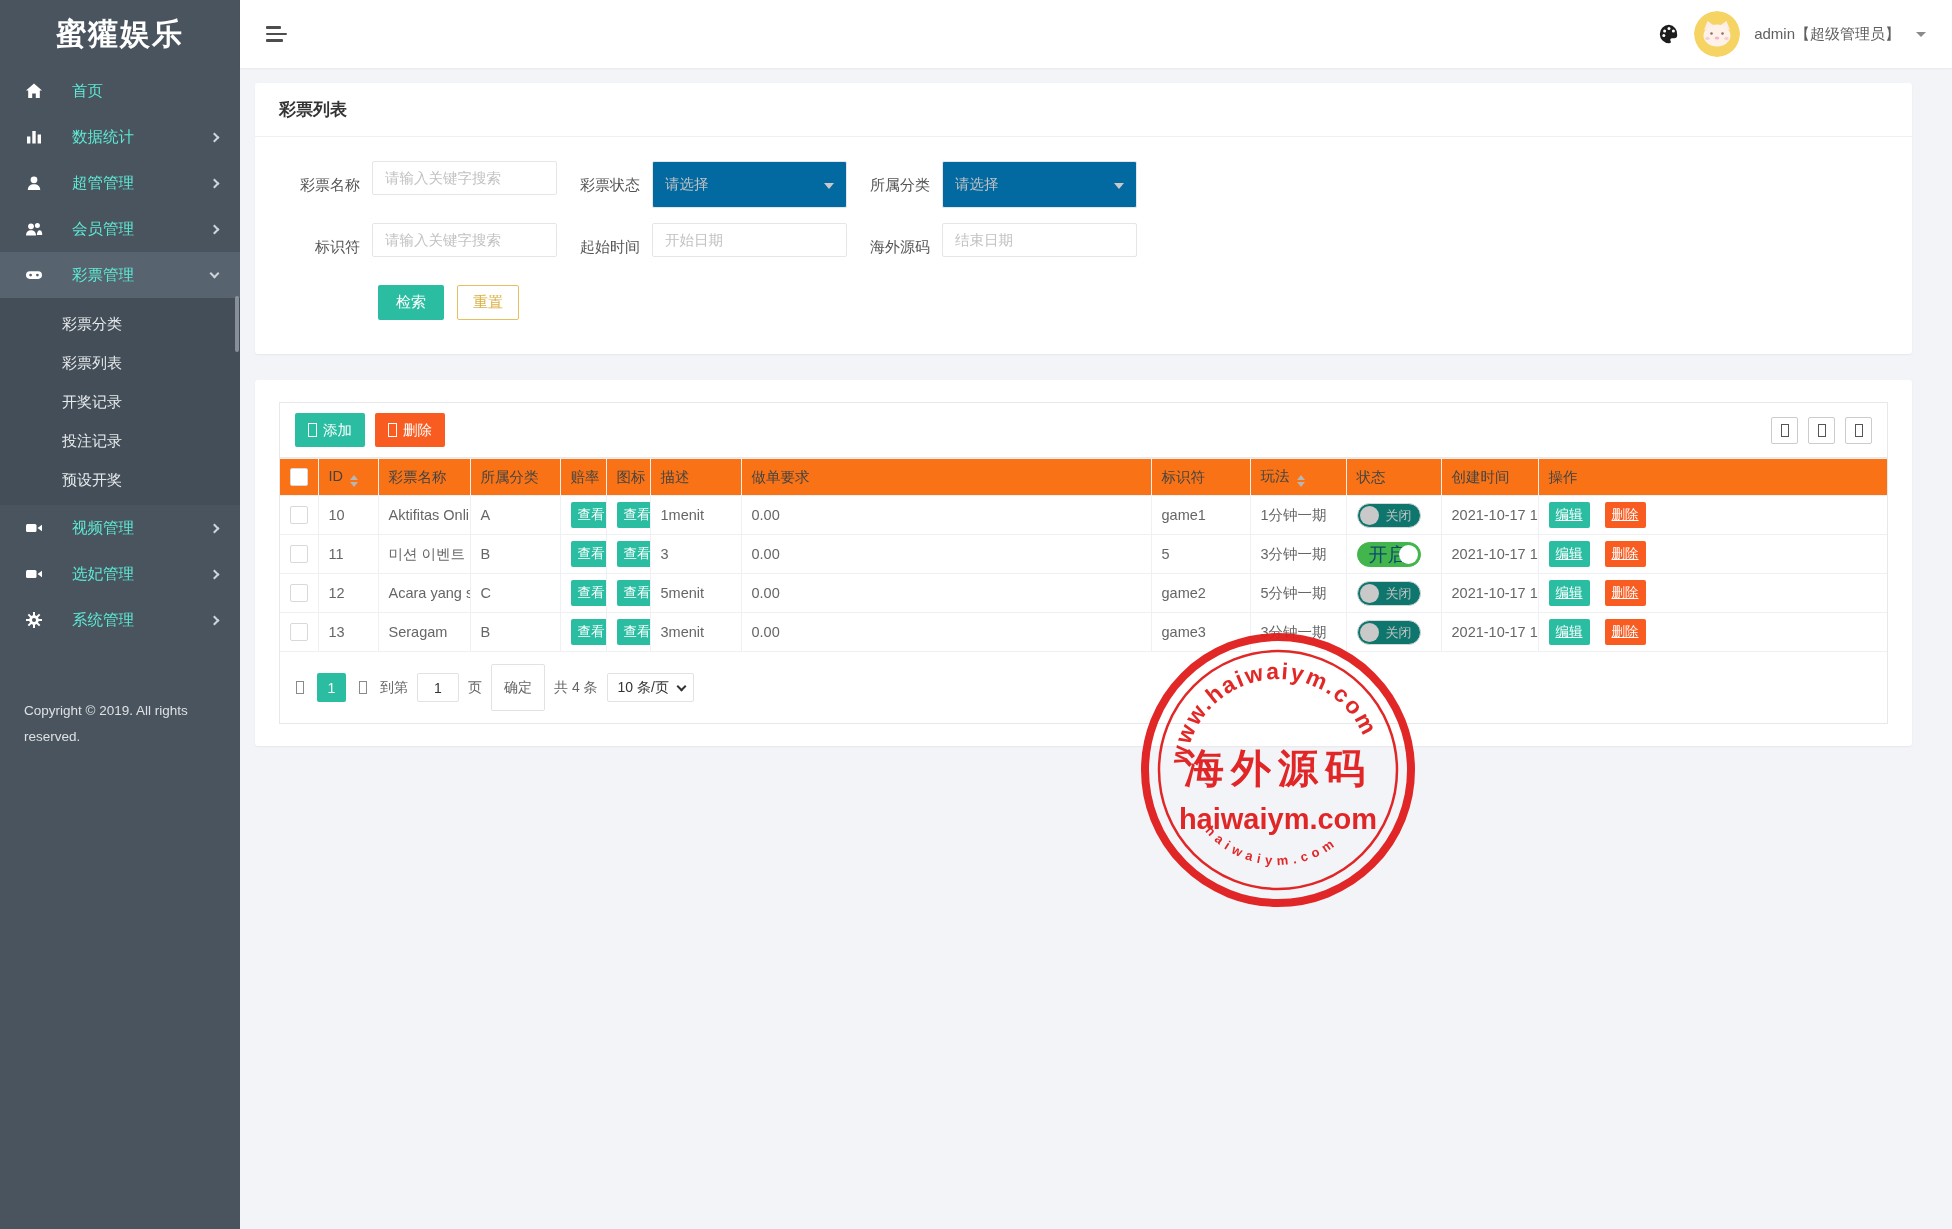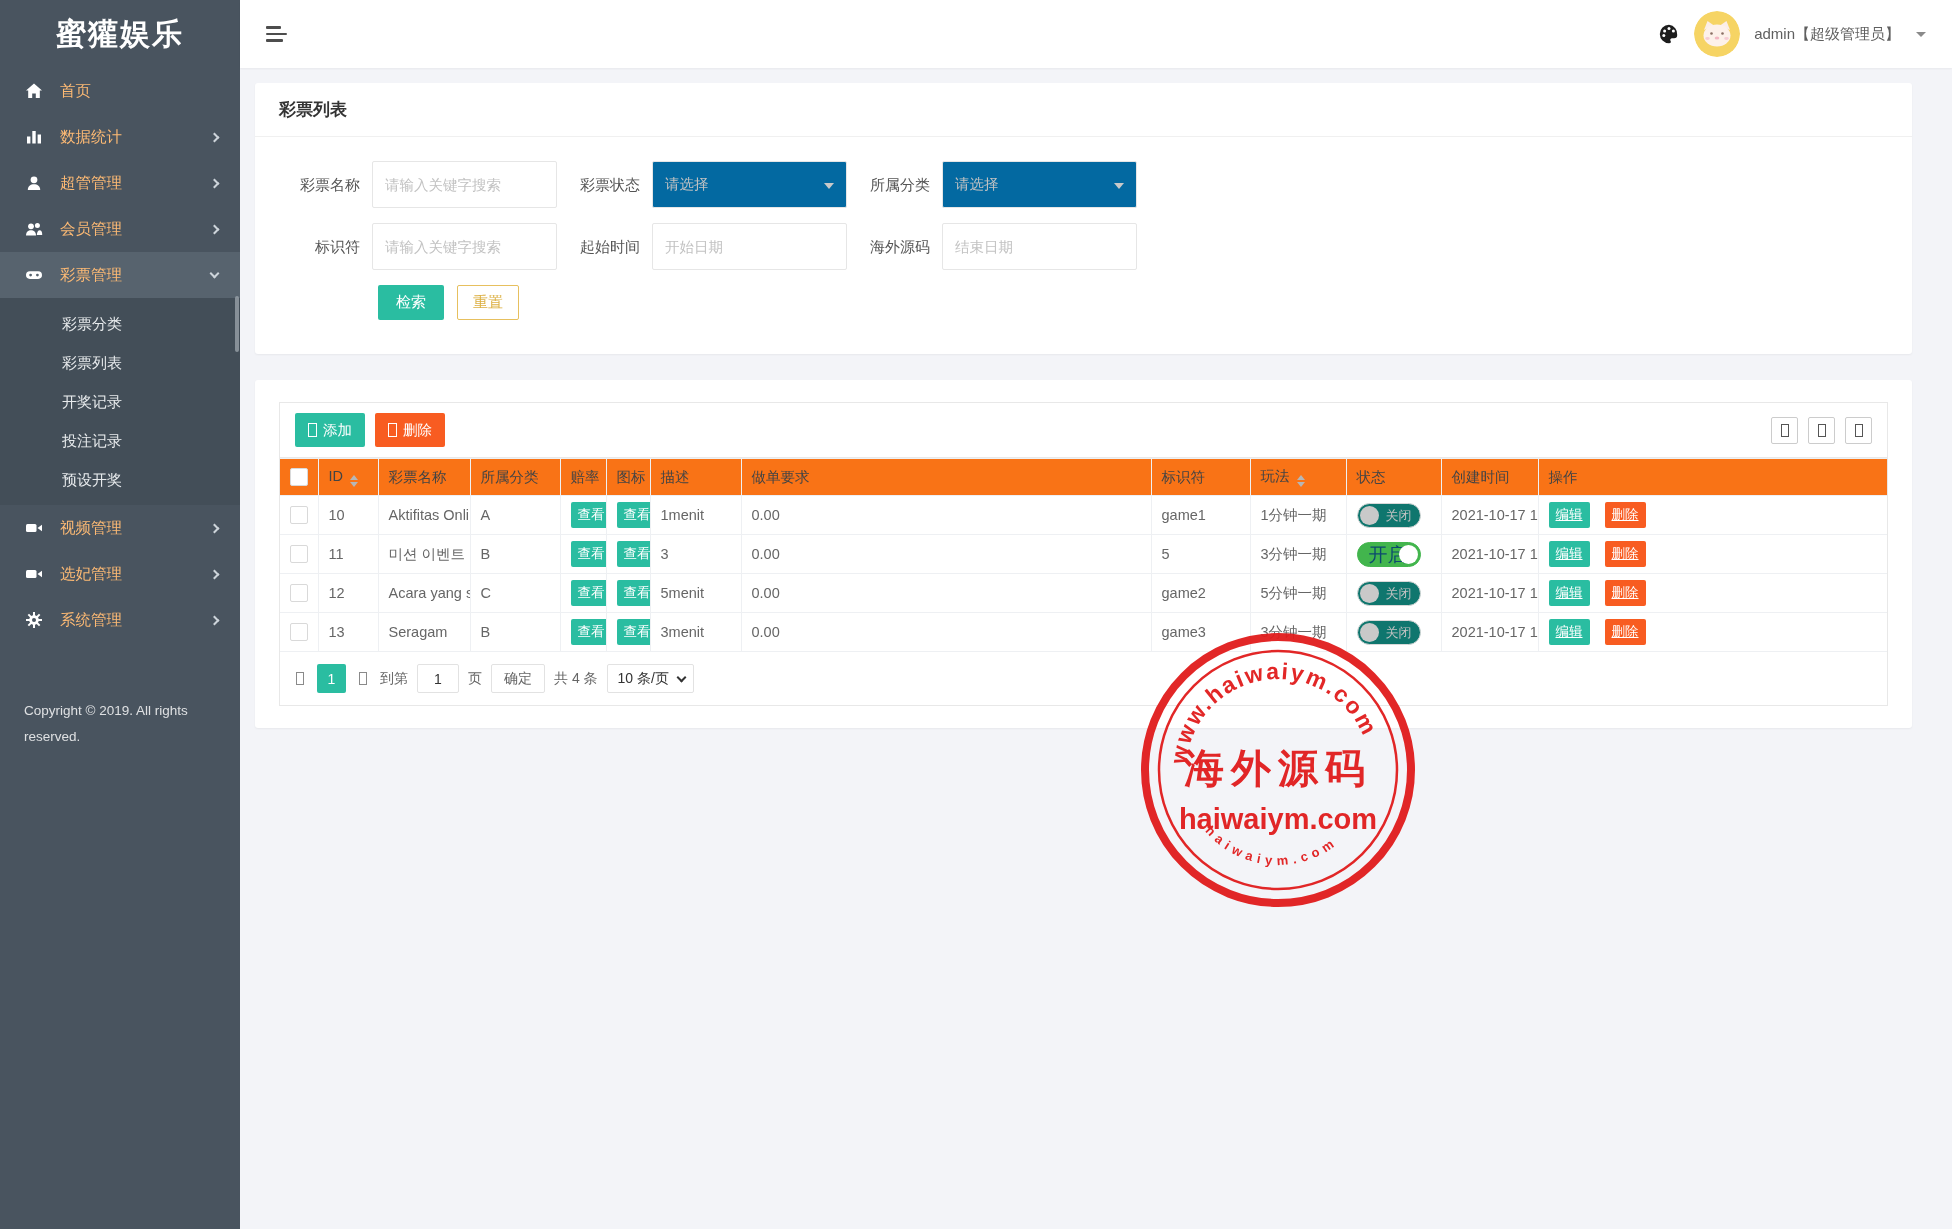--- a/index.html
+++ b/index.html
@@ -2,21 +2,21 @@
 <html><head>
 <meta charset="utf-8">
 <style>
   * { box-sizing: border-box; margin: 0; padding: 0; }
   html,body { width:1952px; height:1229px; }
   body { font-family:"Liberation Sans", sans-serif; background:#f3f4f8; display:flex; overflow:hidden; position:relative; }
 
   
   .sidebar { width:240px; flex-shrink:0; background:#49545f; color:#eef1f3; position:relative; }
   .logo { height:68px; line-height:68px; text-align:center; font-size:30px; font-weight:bold; color:#fff; letter-spacing:2px; }
-  .mi { height:46px; display:flex; align-items:center; padding:0 22px 0 24px; font-size:15.5px; color:#fdba74; cursor:pointer; }
+  .mi { height:46px; display:flex; align-items:center; padding:0 22px 0 24px; font-size:15.5px; color:#5eead4; cursor:pointer;gap:12px; }
   .mi .ic { width:20px; height:18px; margin-right:16px; display:inline-flex; align-items:center; justify-content:center; flex-shrink:0; }
   .mi .ic svg { width:18px; height:18px; }
   .mi.active { background:#57636e; }
   .chev { margin-left:auto; width:7px; height:7px; border-top:2px solid #cdd4da; border-right:2px solid #cdd4da; transform:rotate(45deg); }
   .chev.down { transform:rotate(135deg); margin-top:-4px; }
   .submenu { background:#434e58; padding:6px 0; }
   .smi { height:39px; line-height:39px; padding-left:62px; font-size:15px; color:#e8ebed; cursor:pointer; }
   .copyright { margin-top:55px; padding:0 24px; font-size:13.5px; line-height:1.95; color:rgba(255,255,255,.82); }
   .sb-scroll { position:absolute; right:1px; top:296px; width:4px; height:56px; background:#98a1a9; border-radius:2px; opacity:.8; }
 
@@ -36,21 +36,21 @@
 
   .content { flex:1; padding:15px 40px 0 15px; overflow:hidden; }
   .card { background:#fff; border-radius:3px; box-shadow:0 1px 2px rgba(0,0,0,.05); }
   .card-title { height:54px; line-height:54px; padding:0 24px; font-size:17px; font-weight:bold; color:#333; border-bottom:1px solid #f0f0f0; }
 
   
   .filter-body { padding:24px 24px 34px 24px; }
   .frow { display:flex; margin-bottom:15px; }
   .fgroup { display:flex; margin-right:2px; }
   .flabel { width:93px; text-align:right; padding-right:12px; line-height:47px; font-size:15px; color:#555; }
-  .finput { width:185px; height:47px; border:1px solid #e6e6e6; border-radius:2px; padding:0 12px; font-size:14.5px; color:#333; font-family:"Liberation Sans",sans-serif; outline:none; }
+  .finput { width:185px; height:34px; border:1px solid #e6e6e6; border-radius:2px; padding:0 12px; font-size:14.5px; color:#333; font-family:"Liberation Sans",sans-serif; outline:none; }
   .finput::placeholder { color:#c2c2c2; }
   .fselect { width:195px; height:47px; border:1px solid #e6e6e6; border-radius:2px; padding:0 12px; font-size:14.5px; color:#c2c2c2; line-height:45px; position:relative; cursor:pointer; background:#0369a1; }
   .fselect .sel-arrow { position:absolute; right:12px; top:21px; width:0; height:0; border-left:5px solid transparent; border-right:5px solid transparent; border-top:6px solid #c9c9c9; }
   .fdate { width:195px; }
   .fbtns { margin-left:99px; margin-top:10px; display:flex; gap:13px; }
   .btn-search { width:66px; height:35px; background:#2abda1; color:#fff; border:none; border-radius:2px; font-size:15px; cursor:pointer; font-family:inherit; }
   .btn-reset { width:62px; height:35px; background:#fff; color:#dcb043; border:1px solid #e7c05e; border-radius:2px; font-size:15px; cursor:pointer; font-family:inherit; }
 
   
   .table-card { margin-top:26px; padding:22px 24px; }
@@ -85,21 +85,21 @@
   .switch.off .sw-label { display:block; margin-left:28px; line-height:23px; font-size:13px; color:#c2c2c2; }
   .switch.on { background:#42b54d; border:1px solid #42b54d; }
   .switch.on .knob { position:absolute; right:2px; top:2px; width:19px; height:19px; border-radius:50%; background:#fff; }
   .switch.on .sw-label { display:block; margin-left:11px; line-height:23px; font-size:19px; color:#0c4a6e; }
 
   
   .pager { display:flex; align-items:center; gap:9px; padding:12px; font-size:14px; color:#666; }
   .pg-nav { color:#8a8a8a; cursor:pointer; display:inline-flex; padding:0 4px; }
   .pg-cur { width:29px; height:29px; background:#2abda1; color:#fff; border-radius:2px; display:inline-flex; align-items:center; justify-content:center; font-size:14px; }
   .pg-input { width:42px; height:29px; border:1px solid #e2e2e2; border-radius:2px; text-align:center; font-size:14px; color:#333; font-family:inherit; outline:none; }
-  .pg-confirm { height:29px; padding:0 12px; background:#fff; border:1px solid #e2e2e2; border-radius:2px; color:#666; font-size:14px; cursor:pointer; font-family:inherit; }
+  .pg-confirm { height:47px; padding:0 12px; background:#fff; border:1px solid #e2e2e2; border-radius:2px; color:#666; font-size:14px; cursor:pointer; font-family:inherit; }
   .pg-size { height:29px; border:1px solid #e2e2e2; border-radius:2px; padding:0 24px 0 10px; line-height:27px; position:relative; cursor:pointer; color:#333; background:#fff; }
   .pg-size .sel-caret { position:absolute; right:8px; top:9px; width:7px; height:7px; border-right:2px solid #333; border-bottom:2px solid #333; transform:rotate(45deg); }
 
   
   .stamp { position:absolute; left:1138px; top:630px; width:281px; height:281px; z-index:10; pointer-events:none; opacity:.95; }
 </style>
 </head>
 <body>
 
 <aside class="sidebar">

